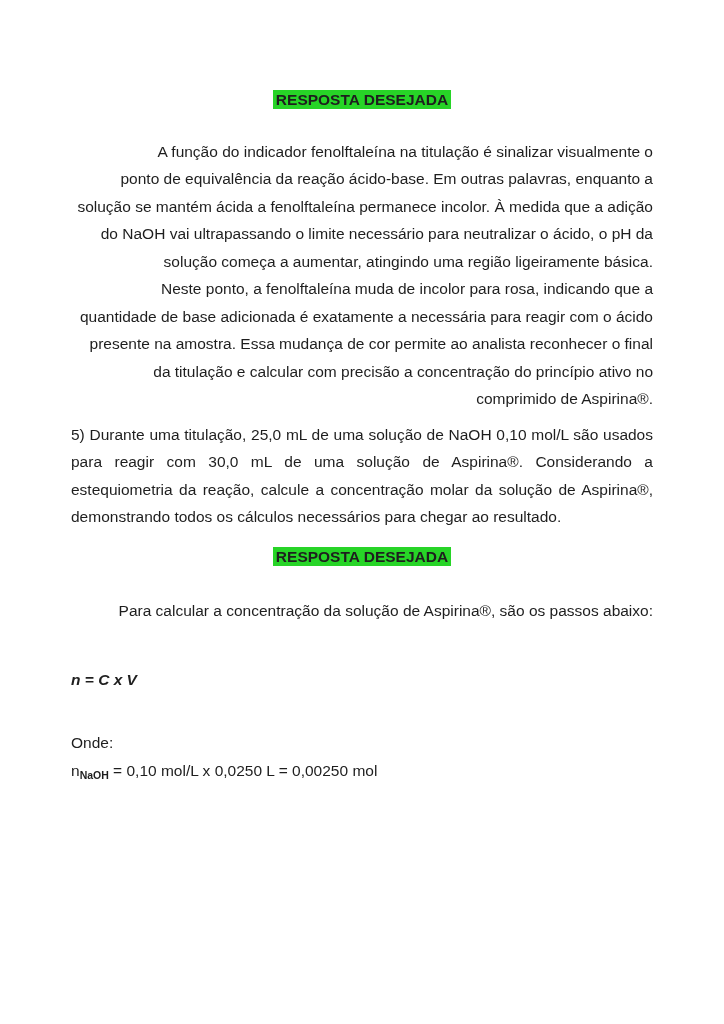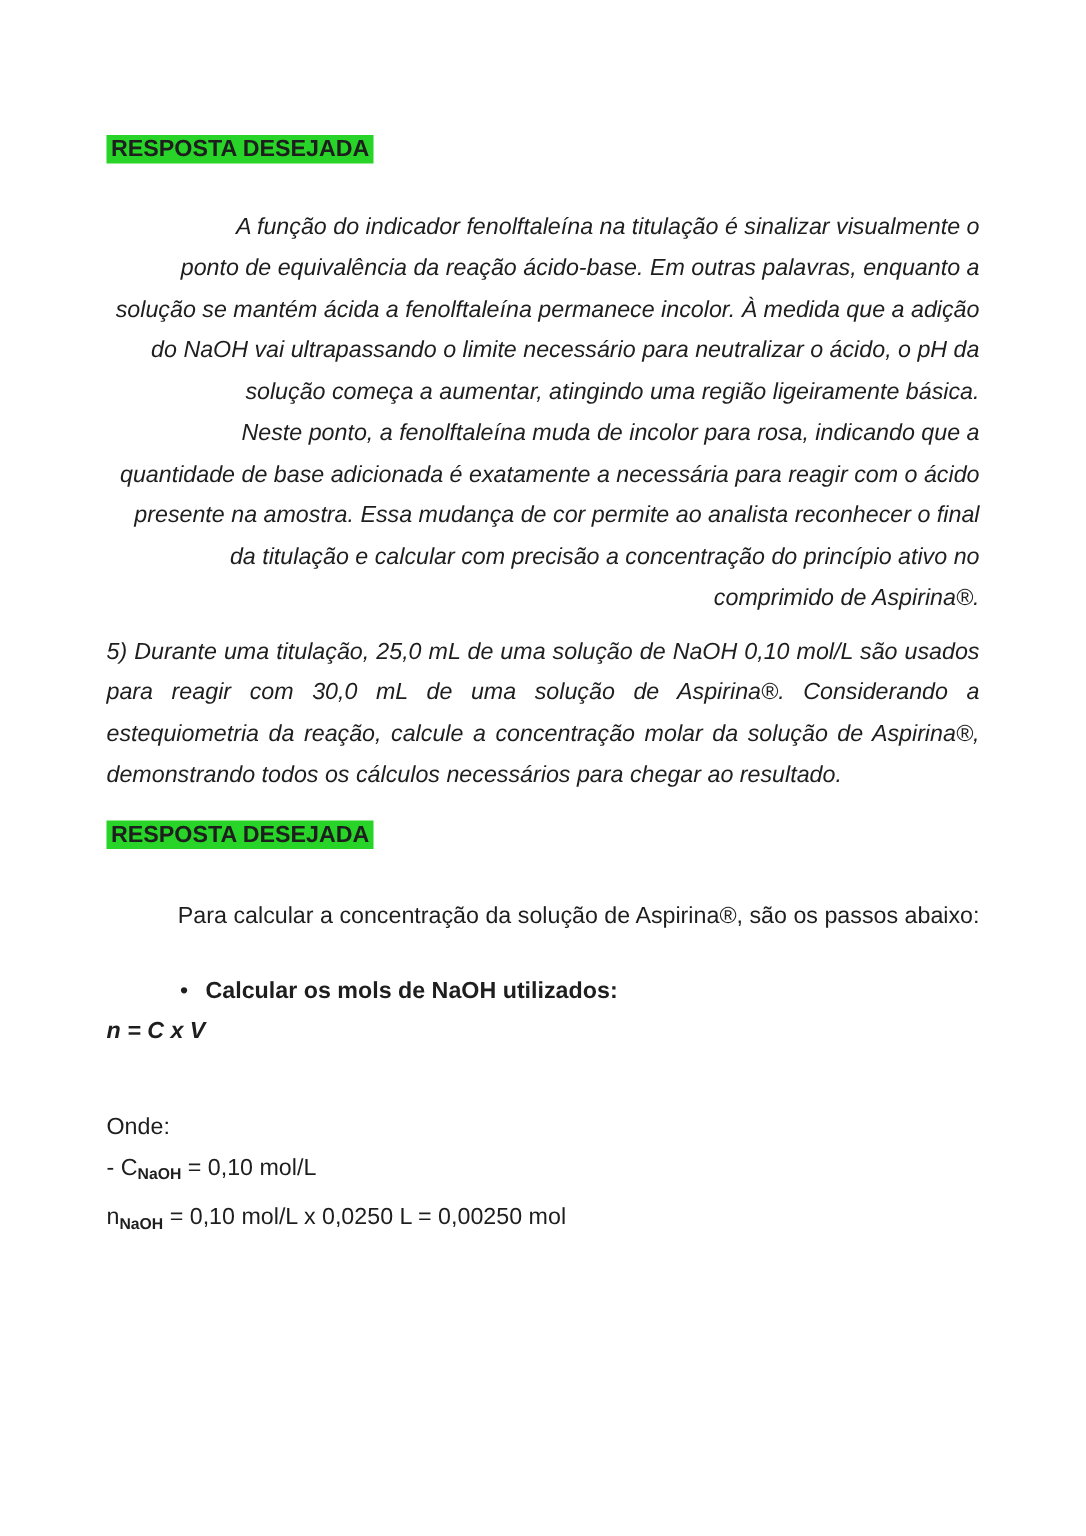--- a/index.html
+++ b/index.html
@@ -8,30 +8,30 @@
   .page {
     position:relative;
     width:724px; height:1024px;
     background:#ffffff;
     font-family:"Liberation Sans", "DejaVu Sans", sans-serif;
     color:#1e1e1e;
     font-size:15.5px;
     line-height:27.5px;
     padding:86px 71px 0 71px;
   }
-  .center { }
+  .center { text-align:center; }
   .hl {
     background: var(--hl, #27d427);
     font-weight:bold;
     padding:1px 3px;
   }
-  .just { text-align:justify;font-style:italic; }
+  .just { text-align:justify; }
   .indent { text-indent:47px;text-align:right; }
   .bold { font-weight:bold; }
-  .bi { font-weight:bold; font-style:italic; }
+  .bi { font-weight:bold; font-style:italic;margin-top:41px; }
   .sub {
     font-size:10.5px;
     font-weight:bold;
     vertical-align:-3px;
   }
   .bullet-row { padding-left:49px; }
   .bullet-dot { display:inline-block; width:17px; }
   .mt8  { margin-top:8px; }
   .mt12 { margin-top:12px; }
   .mt20 { margin-top:36px; }
@@ -49,26 +49,24 @@
   <p class="just indent mt24">A função do indicador fenolftaleína na titulação é sinalizar visualmente o ponto de equivalência da reação ácido-base. Em outras palavras, enquanto a solução se mantém ácida a fenolftaleína permanece incolor. À medida que a adição do NaOH vai ultrapassando o limite necessário para neutralizar o ácido, o pH da solução começa a aumentar, atingindo uma região ligeiramente básica.</p>
 
   <p class="just indent">Neste ponto, a fenolftaleína muda de incolor para rosa, indicando que a quantidade de base adicionada é exatamente a necessária para reagir com o ácido presente na amostra. Essa mudança de cor permite ao analista reconhecer o final da titulação e calcular com precisão a concentração do princípio ativo no comprimido de Aspirina®.</p>
 
   <p class="just mt8">5) Durante uma titulação, 25,0 mL de uma solução de NaOH 0,10 mol/L são usados para reagir com 30,0 mL de uma solução de Aspirina®. Considerando a estequiometria da reação, calcule a concentração molar da solução de Aspirina®, demonstrando todos os cálculos necessários para chegar ao resultado.</p>
 
   <p class="center mt12"><span class="hl">RESPOSTA DESEJADA</span></p>
 
   <p class="indent mt27">Para calcular a concentração da solução de Aspirina®, são os passos abaixo:</p>
 
-  <p class="bullet-row mt22"><span class="bullet-dot">•</span><span class="bold">Calcular os mols de NaOH utilizados:</span></p>
 
 
   <p class="bi">n = C x V</p>
 
   <p class="mt20">Onde:</p>
 
-  <p><span>- C</span><span class="sub">NaOH</span><span> = 0,10 mol/L</span></p>
 
 
 
   <p><span>n</span><span class="sub">NaOH</span><span> = 0,10 mol/L x 0,0250 L = 0,00250 mol</span></p>
 
 </div>
 
 </body></html>

